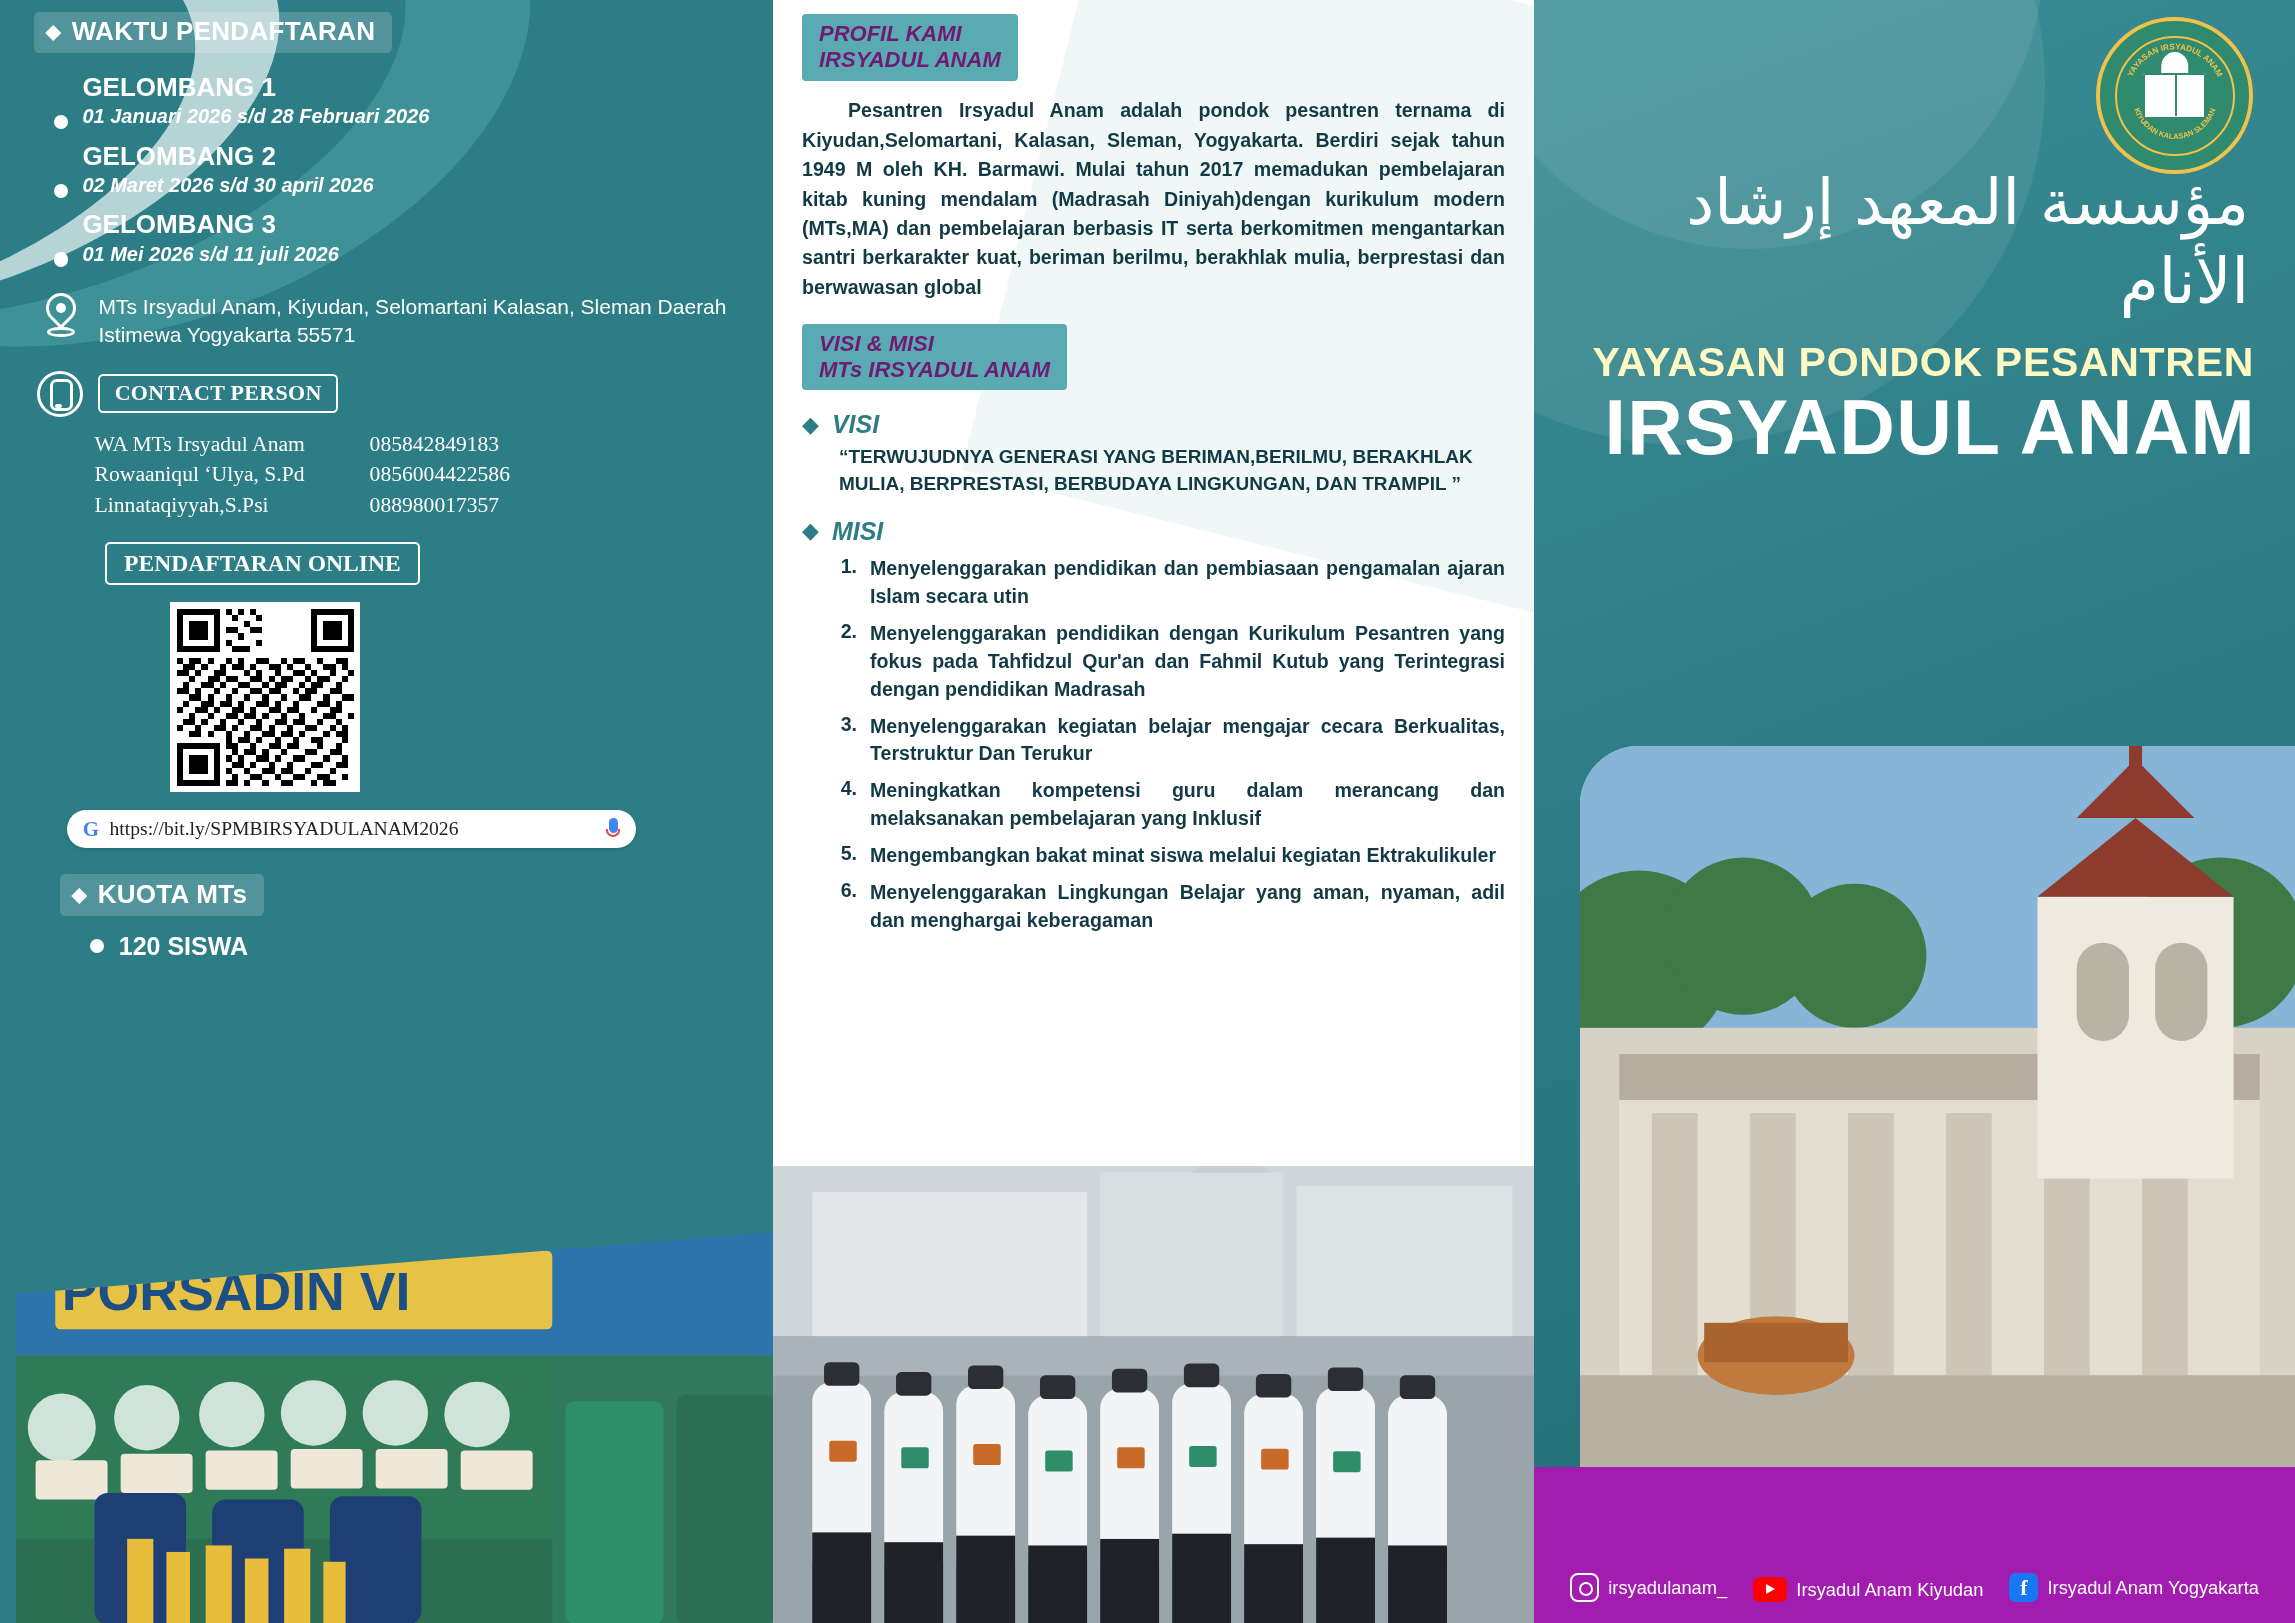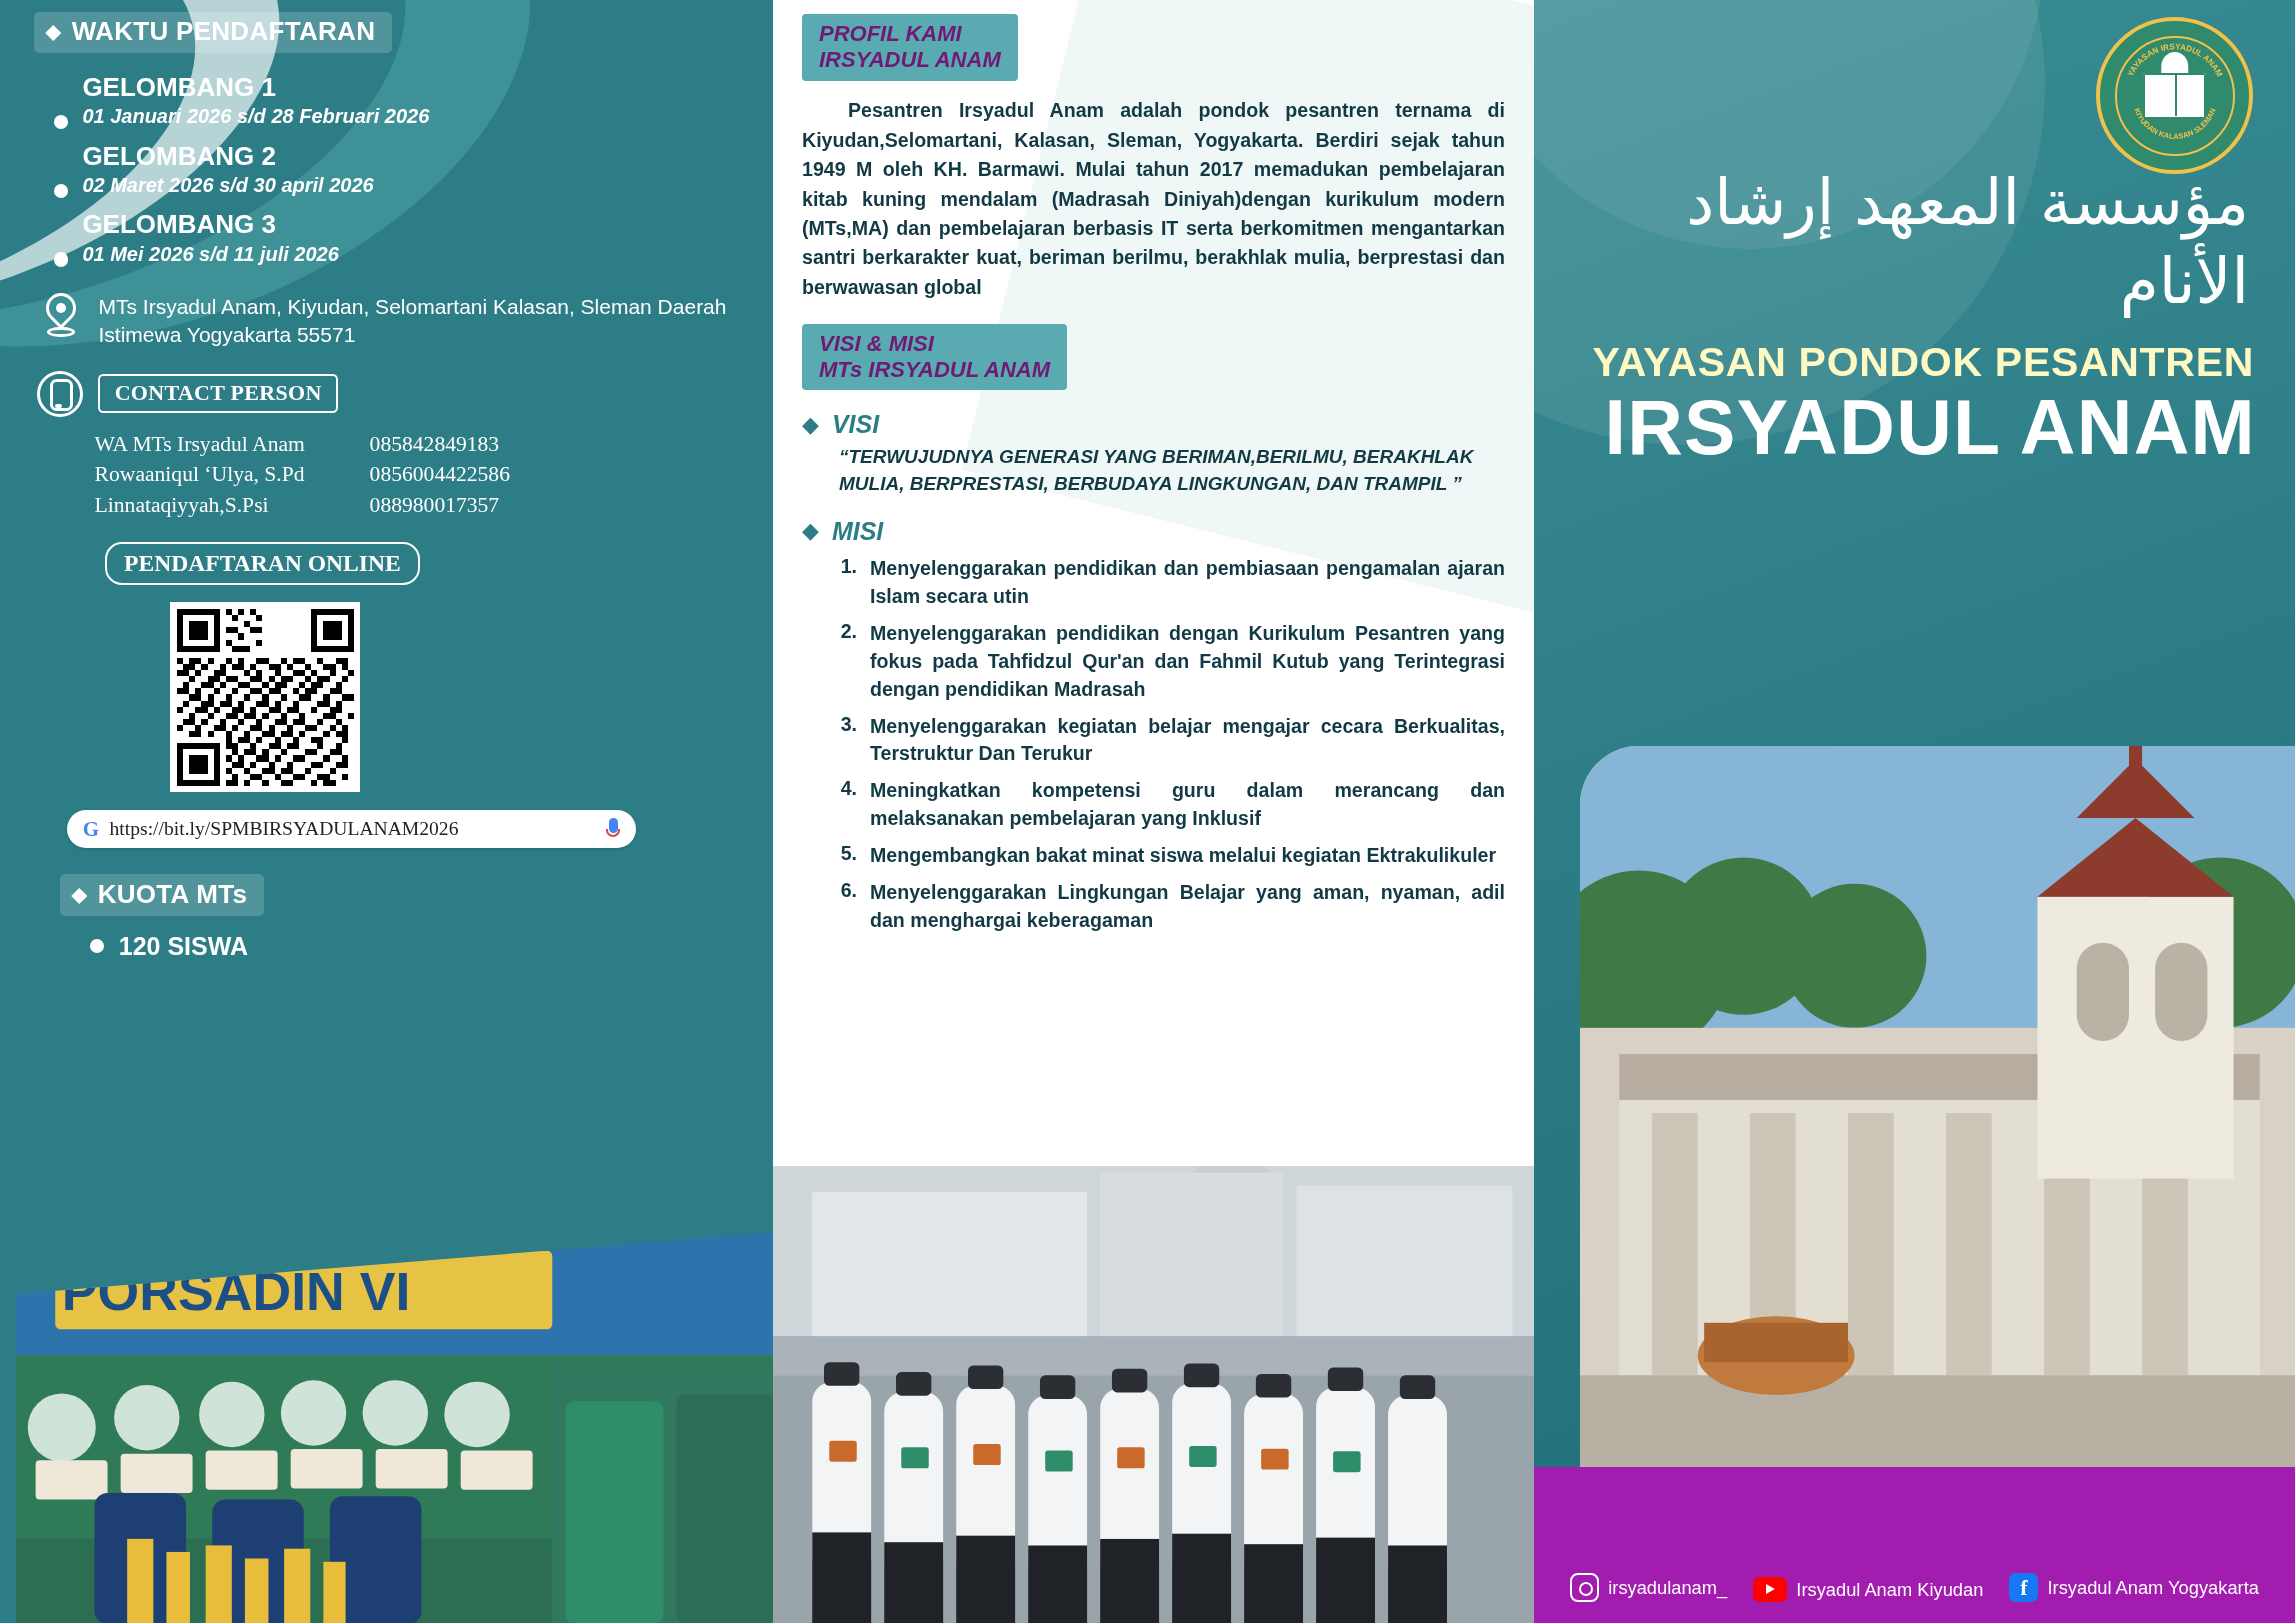--- a/index.html
+++ b/index.html
@@ -117,21 +117,21 @@
     padding: 3.9px 14.4px 5.2px; font-size: 22px; font-weight: 700; letter-spacing: 0.3px;
     font-family: "Liberation Serif", serif;
   }
   .contact-rows { margin: 11.8px 0 0 58px; font-family: "Liberation Serif", serif; }
   .contact-row { display: flex; font-size: 21.6px; line-height: 1.42; }
   .contact-row .nm { width: 275px; }
   .contact-row .num { }
 
   .online-pill {
     display: inline-block;
-    border: 2px solid #ffffff; border-radius: 17px;
+    border: 2px solid #ffffff; border-radius: 5px;
     padding: 5.2px 17px 6.5px; font-size: 23.6px; font-weight: 700;
     font-family: "Liberation Serif", serif;
     margin: 22px 0 0 71px;
   }
   .qr-wrap {
     width: 190px; height: 190px; background: #ffffff; margin: 17px 0 0 136px;
     padding: 6.5px; position: relative;
   }
   .qr-wrap svg { display:block; width: 100%; height: 100%; }
 
@@ -178,21 +178,21 @@
     font-size: 22px; font-weight: 700; font-style: italic; line-height: 1.18;
   }
   .para {
     margin-top: 15.7px; font-size: 19.6px; line-height: 1.5; color: #123a45;
     text-align: justify; text-indent: 46px; font-weight: 600;
   }
   .visi-label { display: flex; align-items: center; gap: 13px; margin-top: 19.6px; }
   .visi-diamond { color: #2d7d86; font-size: 22px; }
   .visi-word { font-size: 25px; color: #2d7d86; font-weight: 700; font-style: italic; }
   .visi-text {
-    margin: 5.2px 0 0 37px; font-size: 19px; font-weight: 700; font-style: italic;
+    margin: 5.2px 0 0 37px; font-size: 19px; font-weight: 700; 
     color: #123a45; line-height: 1.4;
   }
   .misi-list { margin: 6.5px 0 0 26px; counter-reset: m; }
   .misi-item { display: flex; gap: 13px; margin-top: 9.2px; }
   .misi-num { font-size: 19.6px; color: #123a45; width: 29px; flex: 0 0 29px; text-align: right; font-weight: 600;}
   .misi-text { font-size: 19.6px; color: #123a45; line-height: 1.42; text-align: justify; font-weight: 600;}
 
   .photo-mid {
     position: absolute; left: 0; bottom: 0; width: 761px; height: 458px; z-index: 6;
     overflow: hidden;

